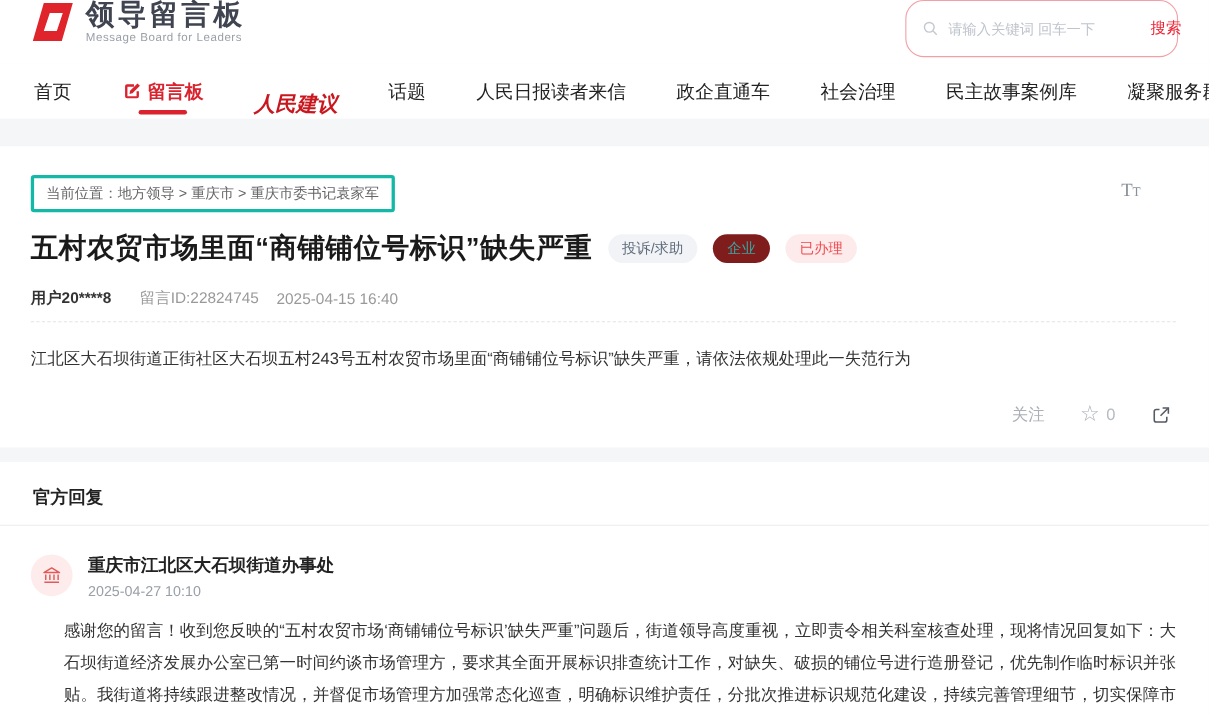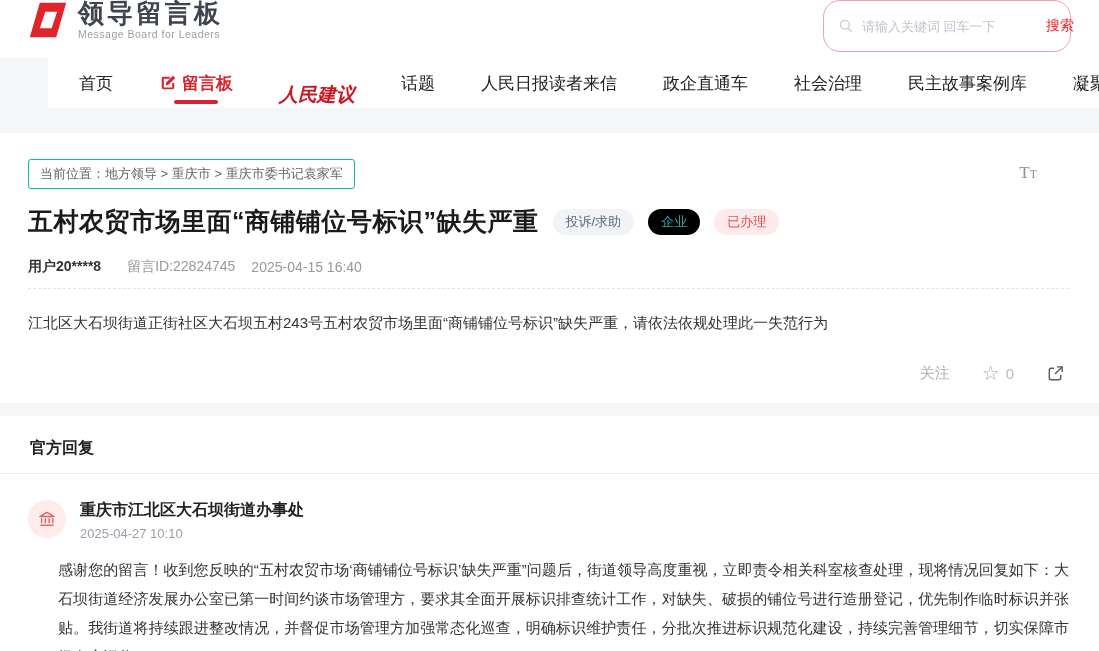--- a/index.html
+++ b/index.html
@@ -15,50 +15,50 @@
   .logo-text-sub { font-size:10.5px; color:#9aa0a8; letter-spacing:0.5px; }
   .searchbox { width:248px; height:52px; border:1px solid #f2a0a6; border-radius:17px;
     display:flex; align-items:center; padding:0 14px; gap:8px; background:#fff; }
   .searchbox input { border:none; outline:none; flex:1; font-size:13px; color:#333;
     font-family:inherit; background:transparent; }
   .searchbox input::placeholder { color:#bfc4cc; }
   .search-btn { font-size:14px; color:#e23;  cursor:pointer; white-space:nowrap; }
   .mag { width:16px; height:16px; flex:0 0 auto; }
 
   
-  .nav { background:#fff; height:50px; display:flex; align-items:center; padding:0 8px;margin-left:48px; }
+  .nav { background:#fff; height:50px; display:flex; align-items:center; padding:0 8px; }
   .nav-item { position:relative; font-size:17px; color:#222; padding:0 14px; margin:0 9px;
     height:50px; display:flex; align-items:center; gap:5px; cursor:pointer; white-space:nowrap; }
   .nav-item.active { color:#d9232e; font-weight:bold; }
   .nav-item.active::after { content:""; position:absolute; left:50%; transform:translateX(-50%);
     bottom:4px; width:44px; height:4px; background:#d9232e; border-radius:2px; }
   .nav-item.brand { color:#c8171e; font-weight:bold; font-style:italic; font-size:19px;
     font-family:"Liberation Serif","DejaVu Serif",serif;align-items:flex-end; }
   .pen-icon { width:18px; height:18px; }
 
   .gap-band { height:25px; background:#f5f6f8; }
   .gap-band.thin { height:13px; }
 
   
   .card { background:#fff; }
   .main-card { padding:26px 30px 20px 28px; }
   .reply-card { padding:16px 30px 24px 28px; height:240px; }
 
   .crumb-row { display:flex; align-items:flex-start; justify-content:space-between; }
-  .crumb-box { border:1px solid #14b8a6; border-radius:3px; font-size:13px; color:#666;
+  .crumb-box { border:3px solid #14b8a6; border-radius:3px; font-size:13px; color:#666;
     padding:5px 11px; }
   .font-toggle { color:#8a9099; cursor:pointer; margin-right:32px; margin-top:4px; user-select:none; }
   .font-toggle .big { font-size:17px; font-family:"Liberation Serif",serif; }
   .font-toggle .small { font-size:12px; font-family:"Liberation Serif",serif; }
 
   .title-row { display:flex; align-items:center; margin-top:16px; gap:14px; }
   .msg-title { font-size:25px; font-weight:bold; color:#1a1a1a; letter-spacing:0.5px; }
   .badge { font-size:13px; padding:4px 13px; border-radius:13px; white-space:nowrap; }
   .badge.gray { color:#5f6c7b; background:#f1f3f6; }
-  .badge.teal { color:#35a8a2; background:#000000; }
+  .badge.teal { color:#35a8a2; background:#7f1d1d; }
   .badge.red  { color:#f0494e; background:#fdeaea; }
 
   .meta-row { margin-top:20px; font-size:14px; color:#999; display:flex; gap:26px; align-items:center;}
   .meta-user { color:#333; font-weight:bold; }
   .dashed { border-bottom:1px dashed #e3e3e3; margin-top:12px; }
 
   .msg-content { margin-top:22px; font-size:15px; color:#333; line-height:1.6; }
   .privacy-note { margin-top:12px; font-size:13.5px; color:#c9c9c9; }
 
   .action-row { margin-top:28px; display:flex; justify-content:flex-end; align-items:center;

